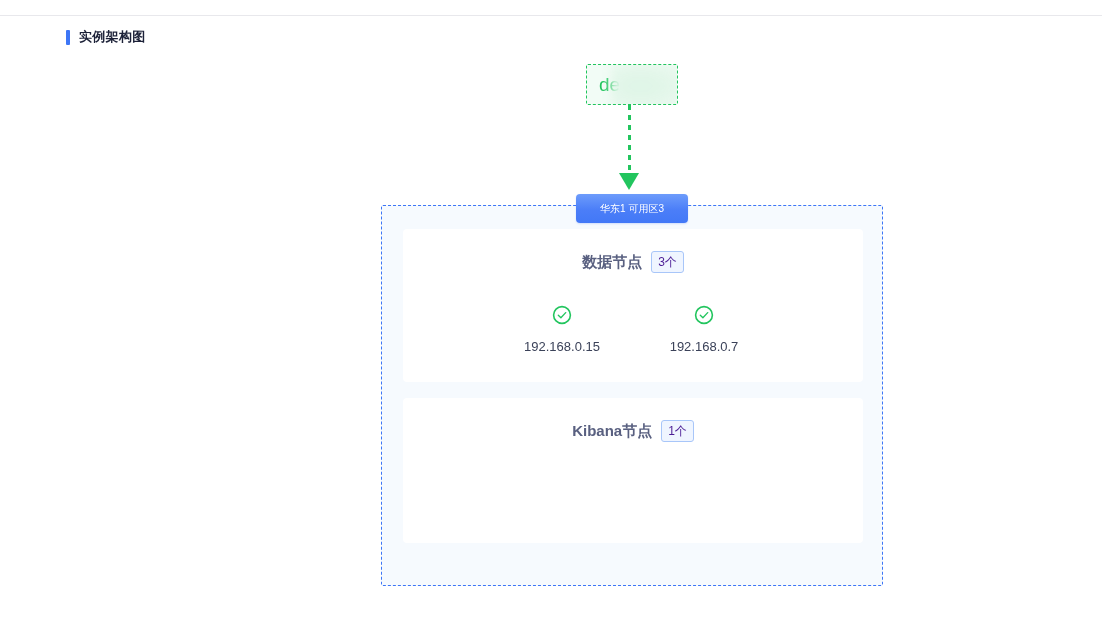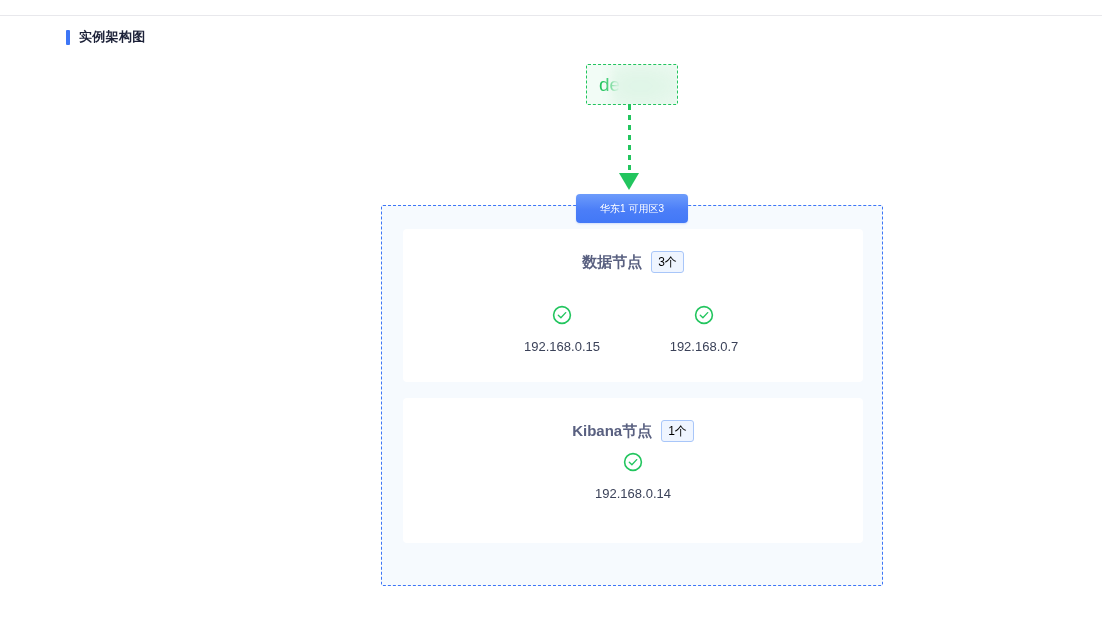--- a/index.html
+++ b/index.html
@@ -174,21 +174,21 @@
     min-width: 32px;
     height: 22px;
     padding: 2px 6px;
     border: 1px solid #a8c6f9;
     background: #eff5ff;
     border-radius: 3px;
     display: flex;
     align-items: center;
     justify-content: center;
     font-size: 12px;
-    color: #000000;
+    color: #4c1d95;
     line-height: 14px;
   }
 
   
   .node-row {
     position: absolute;
     left: 0;
     width: 100%;
     display: flex;
     justify-content: center;
@@ -262,31 +262,20 @@
 
 
       </div>
     </div>
 
     <div class="node-card" id="card-kibana" style="left:21px; top:192px;">
       <div class="card-header">
         <span class="card-header-title">Kibana节点</span>
         <span class="count-badge">1个</span>
       </div>
-      <div class="node-row" id="row-kibana">
-
-        <div class="node-item">
-          <svg class="node-status-icon" viewBox="0 0 20 20">
-            <circle cx="10" cy="10" r="8.4" fill="none" stroke="#22c55e" stroke-width="1.6"></circle>
-            <path d="M6.3 10.2 L8.9 12.7 L13.7 7.6" fill="none" stroke="#22c55e" stroke-width="1.35" stroke-linecap="round" stroke-linejoin="round"></path>
-          </svg>
-          <span class="node-ip">192.168.0.14</span>
-        </div>
-
-      </div>
     </div>
 
   </div>
 
   <div class="zone-tag">
     <span class="zone-tag-label">华东1 可用区3</span>
   </div>
 
 </div>
 

